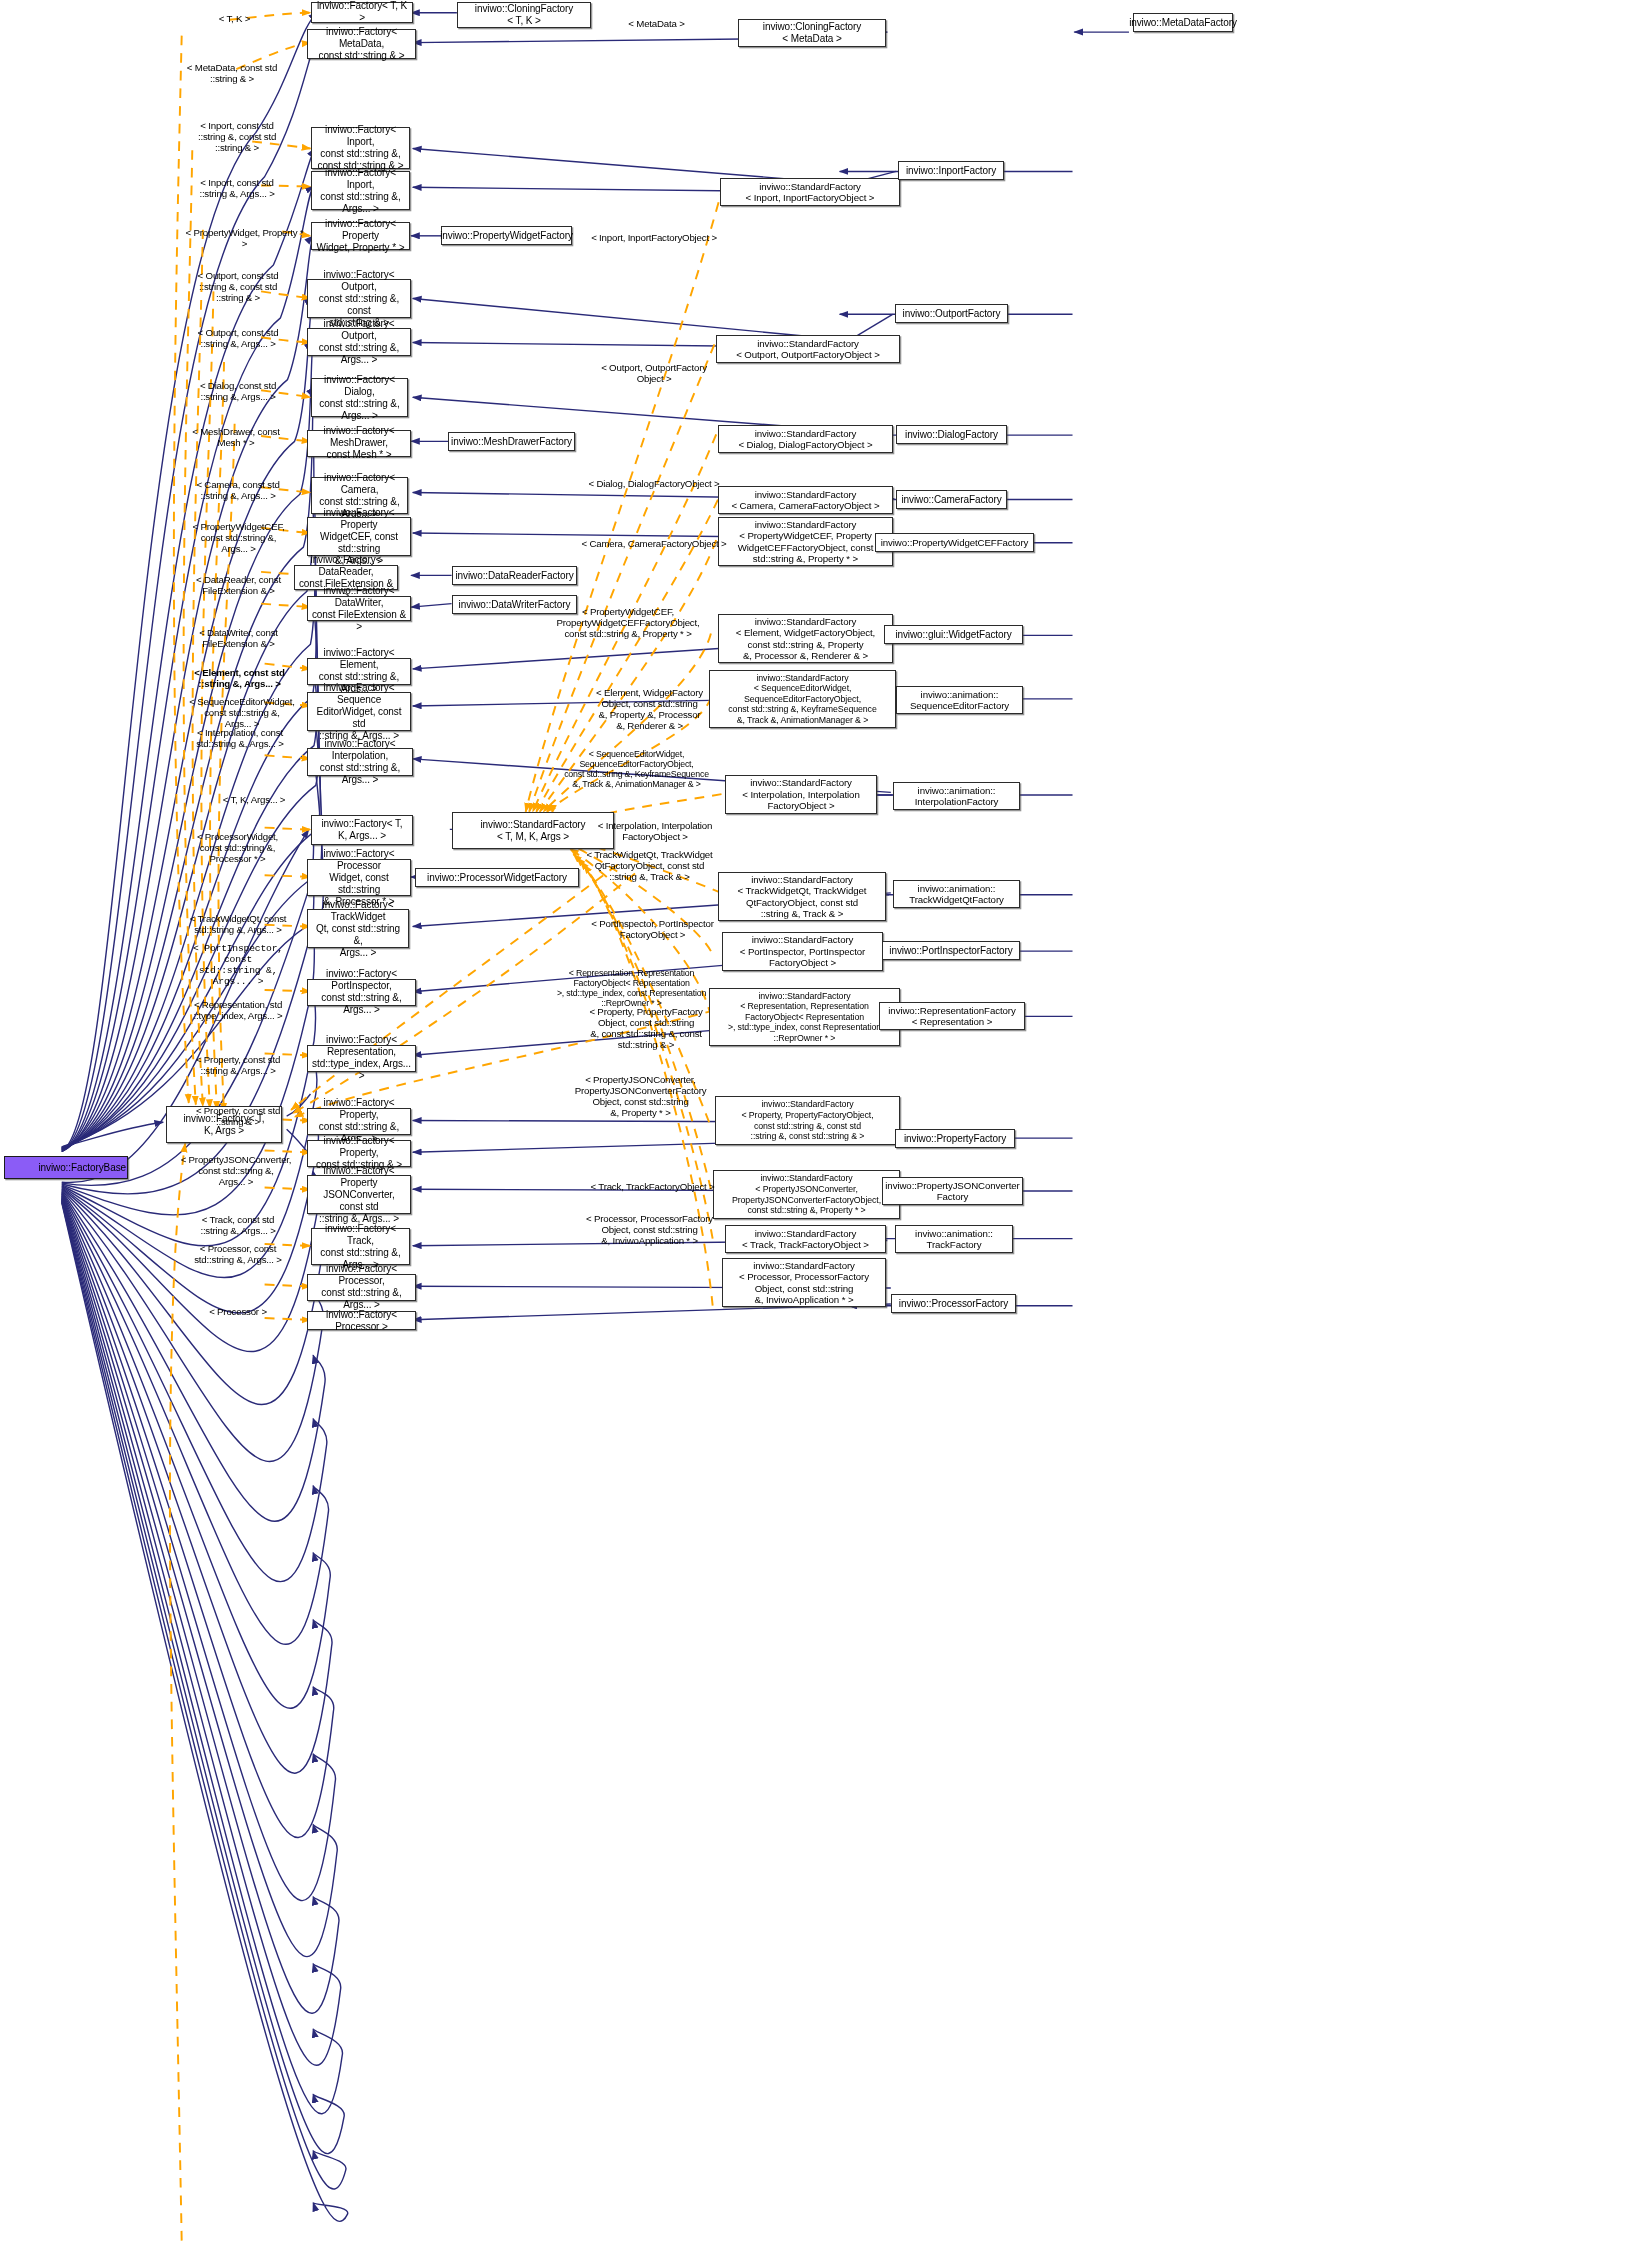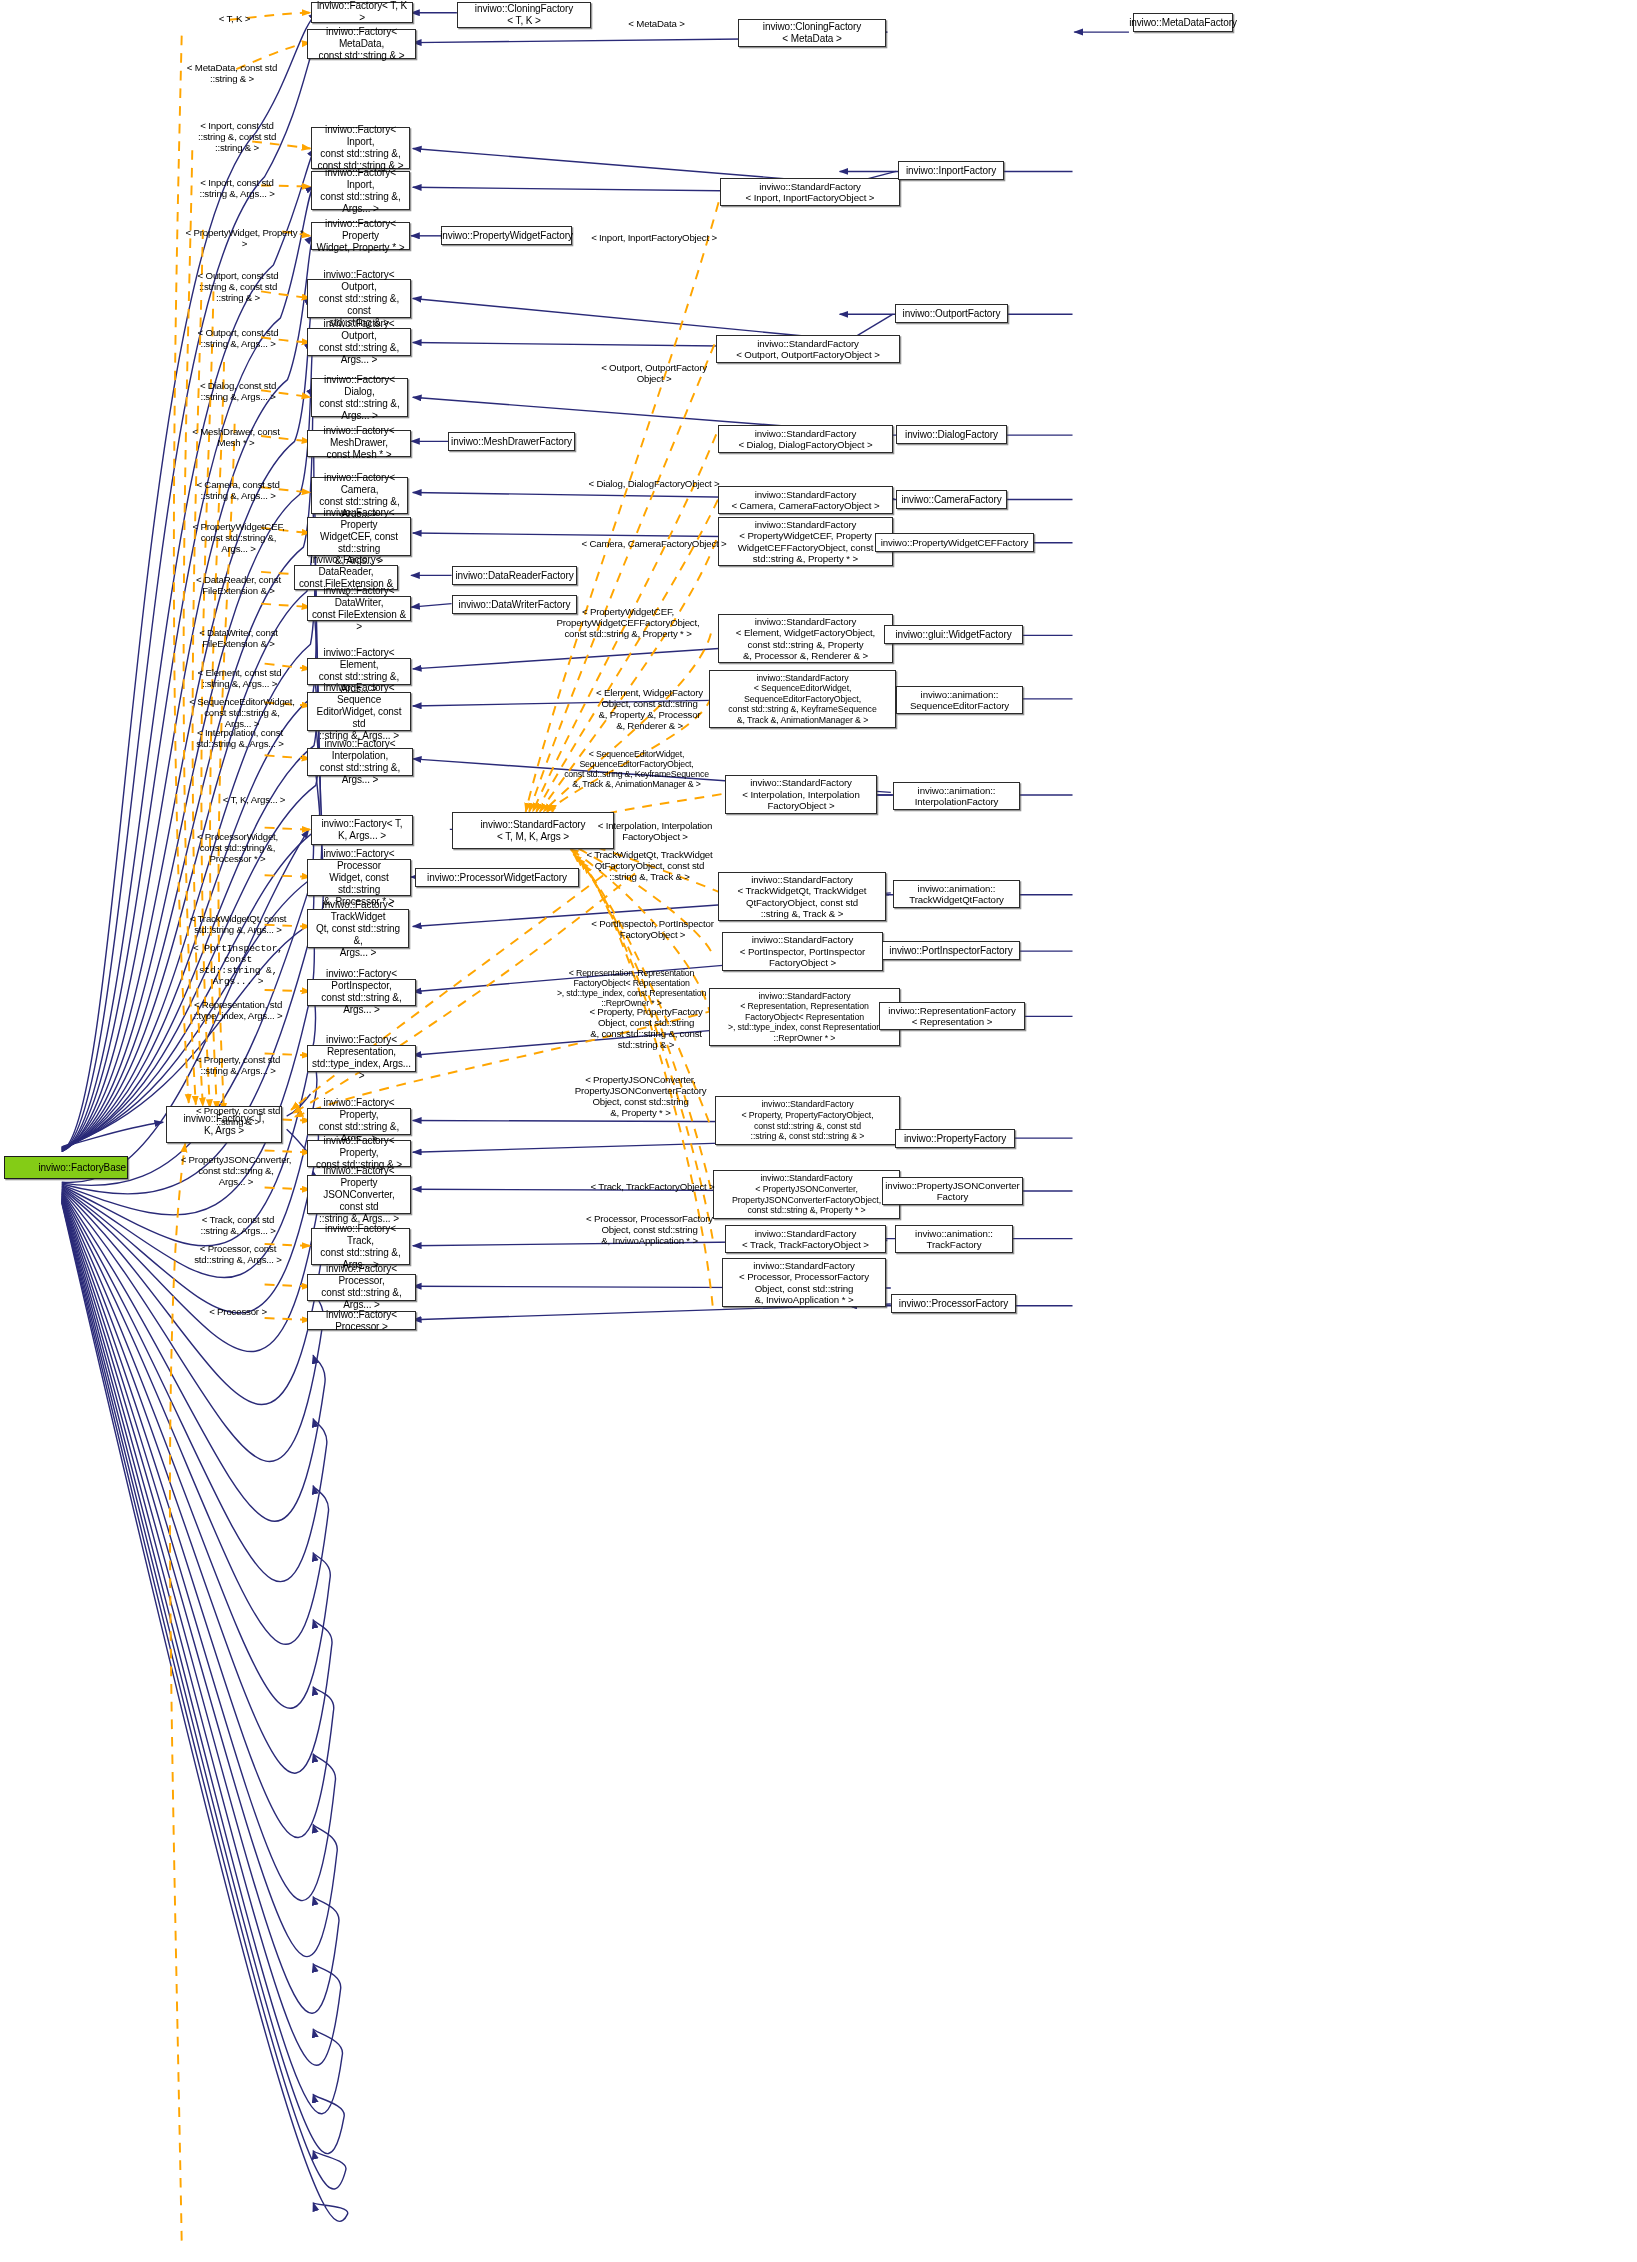--- a/index.html
+++ b/index.html
@@ -16,21 +16,21 @@
     line-height:12px;
     text-align:center;
     display:flex;
     align-items:center;
     justify-content:center;
     padding:1.8px 2.6px;
     white-space:pre-line;
     box-shadow:1.3px 1.3px 0 rgba(60,60,60,.55);
     letter-spacing:-0.1px;
   }
-  .node.root{background:#84cc16;border:0.9px solid #1c1c1c;padding-left:36px;}
+  .node.root{background:#8b5cf6;border:0.9px solid #1c1c1c;padding-left:36px;}
   .node.tiny{font-size:9.7px;line-height:11.5px;}
   .node.xtiny{font-size:8.8px;line-height:10.6px;}
   .elabel{
     position:absolute;
     font-size:9.7px;
     line-height:11px;
     color:#000;
     text-align:center;
     white-space:pre-line;
     letter-spacing:-0.2px;
@@ -491,21 +491,21 @@
   <div class="elabel" style="left:182px;top:510px;width:113px;">
     <span>&lt; PropertyWidgetCEF,
 const std::string &amp;,
 Args... &gt;</span></div>
   <div class="elabel" style="left:182px;top:563px;width:113px;">
     <span>&lt; DataReader, const
 FileExtension &amp; &gt;</span></div>
   <div class="elabel" style="left:182px;top:616px;width:113px;">
     <span>&lt; DataWriter, const
 FileExtension &amp; &gt;</span></div>
-  <div class="elabel" style="left:184px;top:656px;width:111px;">
+  <div class="elabel" style="left:184px;top:656px;width:111px;font-weight:bold;">
     <span>&lt; Element, const std
 ::string &amp;, Args... &gt;</span></div>
   <div class="elabel" style="left:182px;top:685px;width:120px;">
     <span>&lt; SequenceEditorWidget,
 const std::string &amp;,
 Args... &gt;</span></div>
   <div class="elabel" style="left:180px;top:716px;width:120px;">
     <span>&lt; Interpolation, const
 std::string &amp;, Args... &gt;</span></div>
   <div class="elabel" style="left:187px;top:783px;width:102px;margin-left:16px;">

